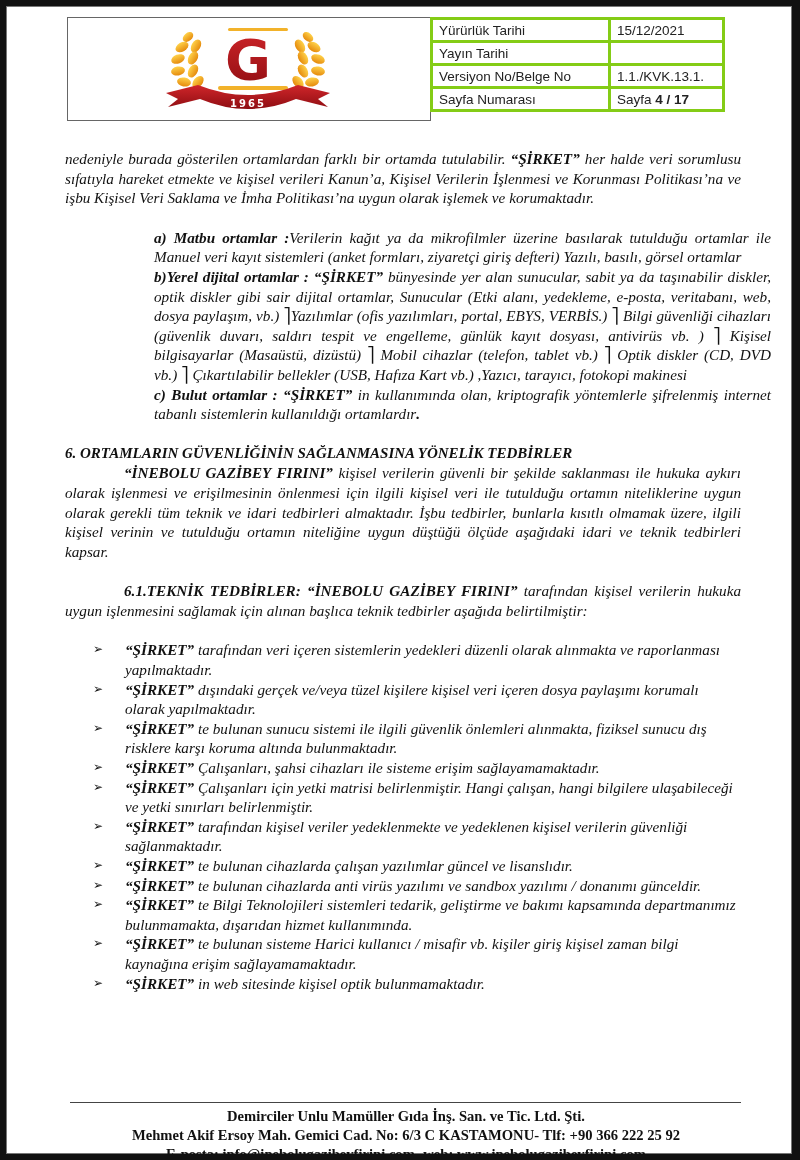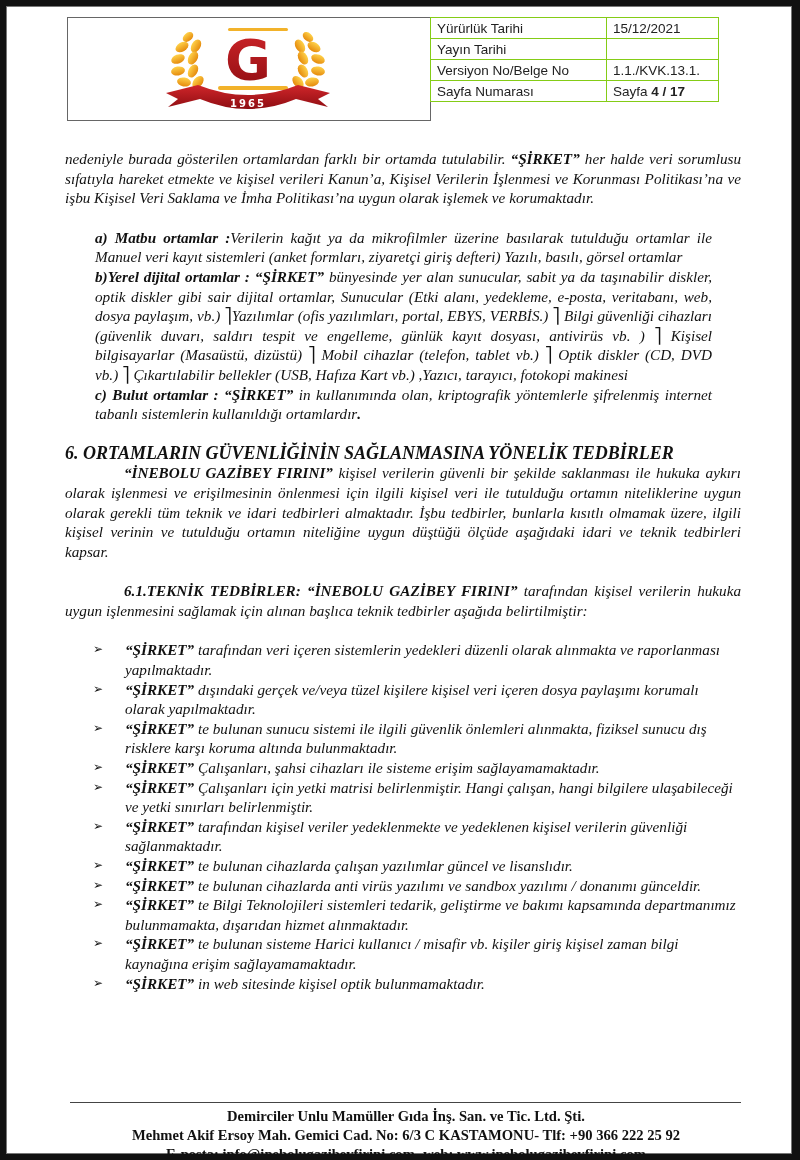--- a/index.html
+++ b/index.html
@@ -18,35 +18,35 @@
   .logo-box {
     position: absolute; left: 0; top: 0; width: 364px; height: 104px;
     border: 1px solid #666; box-sizing: border-box; background: #fff;
   }
   .logo-svg { position: absolute; left: 90px; top: 1px; }
   .meta-table {
     position: absolute; left: 363px; top: 0; border-collapse: collapse;
     font-family: "Liberation Sans", "DejaVu Sans", sans-serif; font-size: 13.5px; color: #222;
   }
   .meta-table td {
-    border: 1px solid #84cc16; height: 20px; padding: 0 6px; line-height: 19px;
+    border: 3px solid #84cc16; height: 20px; padding: 0 6px; line-height: 19px;
   }
   .meta-table td.k { width: 163px; }
   .meta-table td.v { width: 99px; text-align: left; }
   .meta-table b { font-weight: bold; }
 
   
   .content {
     position: absolute; left: 58px; top: 142px; width: 676px;
     font-size: 15.2px; line-height: 19.6px; text-align: justify; font-style: italic;
   }
   .content p { margin: 0; }
-  .indent-block { margin-left: 30px; width: 617px; }
+  .indent-block { margin-left: 89px; width: 617px; }
   .gap { height: 20px; }
-  .section-title { margin-left: 59px; font-weight: bold; font-size: 18px; }
+  .section-title { margin-left: 59px; font-weight: bold; font-size: 15px; }
   .ti { text-indent: 59px; }
   .bullets { list-style: none; margin: 0; padding: 0; margin-left: 26px; width: 648px; text-align: left; }
   .bullets li { position: relative; padding-left: 34px; margin-bottom: 0; }
   .bullets li .arrow {
     position: absolute; left: 2px; top: 0; font-family: "DejaVu Sans", sans-serif; font-size: 12px;
   }
   .bullets li .co { font-weight: bold; }
 
   
   .footer-line { position: absolute; left: 63px; top: 1095px; width: 671px; border-top: 1.5px solid #444; }
@@ -154,21 +154,21 @@
 
     <ul class="bullets" id="bullet-list">
         <li><span class="arrow">➢</span><span class="co">“ŞİRKET”</span><span> tarafından veri içeren sistemlerin yedekleri düzenli olarak alınmakta ve raporlanması yapılmaktadır.</span></li>
         <li><span class="arrow">➢</span><span class="co">“ŞİRKET”</span><span> dışındaki gerçek ve/veya tüzel kişilere kişisel veri içeren dosya paylaşımı korumalı olarak yapılmaktadır.</span></li>
         <li><span class="arrow">➢</span><span class="co">“ŞİRKET”</span><span> te bulunan sunucu sistemi ile ilgili güvenlik önlemleri alınmakta, fiziksel sunucu dış risklere karşı koruma altında bulunmaktadır.</span></li>
         <li><span class="arrow">➢</span><span class="co">“ŞİRKET”</span><span> Çalışanları, şahsi cihazları ile sisteme erişim sağlayamamaktadır.</span></li>
         <li><span class="arrow">➢</span><span class="co">“ŞİRKET”</span><span> Çalışanları için yetki matrisi belirlenmiştir. Hangi çalışan, hangi bilgilere ulaşabileceği ve yetki sınırları belirlenmiştir.</span></li>
         <li><span class="arrow">➢</span><span class="co">“ŞİRKET”</span><span> tarafından kişisel veriler yedeklenmekte ve yedeklenen kişisel verilerin güvenliği sağlanmaktadır.</span></li>
         <li><span class="arrow">➢</span><span class="co">“ŞİRKET”</span><span> te bulunan cihazlarda çalışan yazılımlar güncel ve lisanslıdır.</span></li>
         <li><span class="arrow">➢</span><span class="co">“ŞİRKET”</span><span> te bulunan cihazlarda anti virüs yazılımı ve sandbox yazılımı / donanımı günceldir.</span></li>
-        <li><span class="arrow">➢</span><span class="co">“ŞİRKET”</span><span> te Bilgi Teknolojileri sistemleri tedarik, geliştirme ve bakımı kapsamında departmanımız bulunmamakta, dışarıdan hizmet alınmaktadır.</span></li>
+        <li><span class="arrow">➢</span><span class="co">“ŞİRKET”</span><span> te Bilgi Teknolojileri sistemleri tedarik, geliştirme ve bakımı kapsamında departmanımız bulunmamakta, dışarıdan hizmet kullanımında.</span></li>
         <li><span class="arrow">➢</span><span class="co">“ŞİRKET”</span><span> te bulunan sisteme Harici kullanıcı / misafir vb. kişiler giriş kişisel zaman bilgi kaynağına erişim sağlayamamaktadır.</span></li>
         <li><span class="arrow">➢</span><span class="co">“ŞİRKET”</span><span> in web sitesinde kişisel optik bulunmamaktadır.</span></li>
       </ul>
   </div>
 
   <div class="footer-line"></div>
   <div class="footer">
     <div>Demirciler Unlu Mamüller Gıda İnş. San. ve Tic. Ltd. Şti.</div>
     <div>Mehmet Akif Ersoy Mah. Gemici Cad. No: 6/3 C KASTAMONU- Tlf: +90 366 222 25 92</div>
     <div>E-posta: info@inebolugazibeyfirini.com- web: www.inebolugazibeyfirini.com</div>

